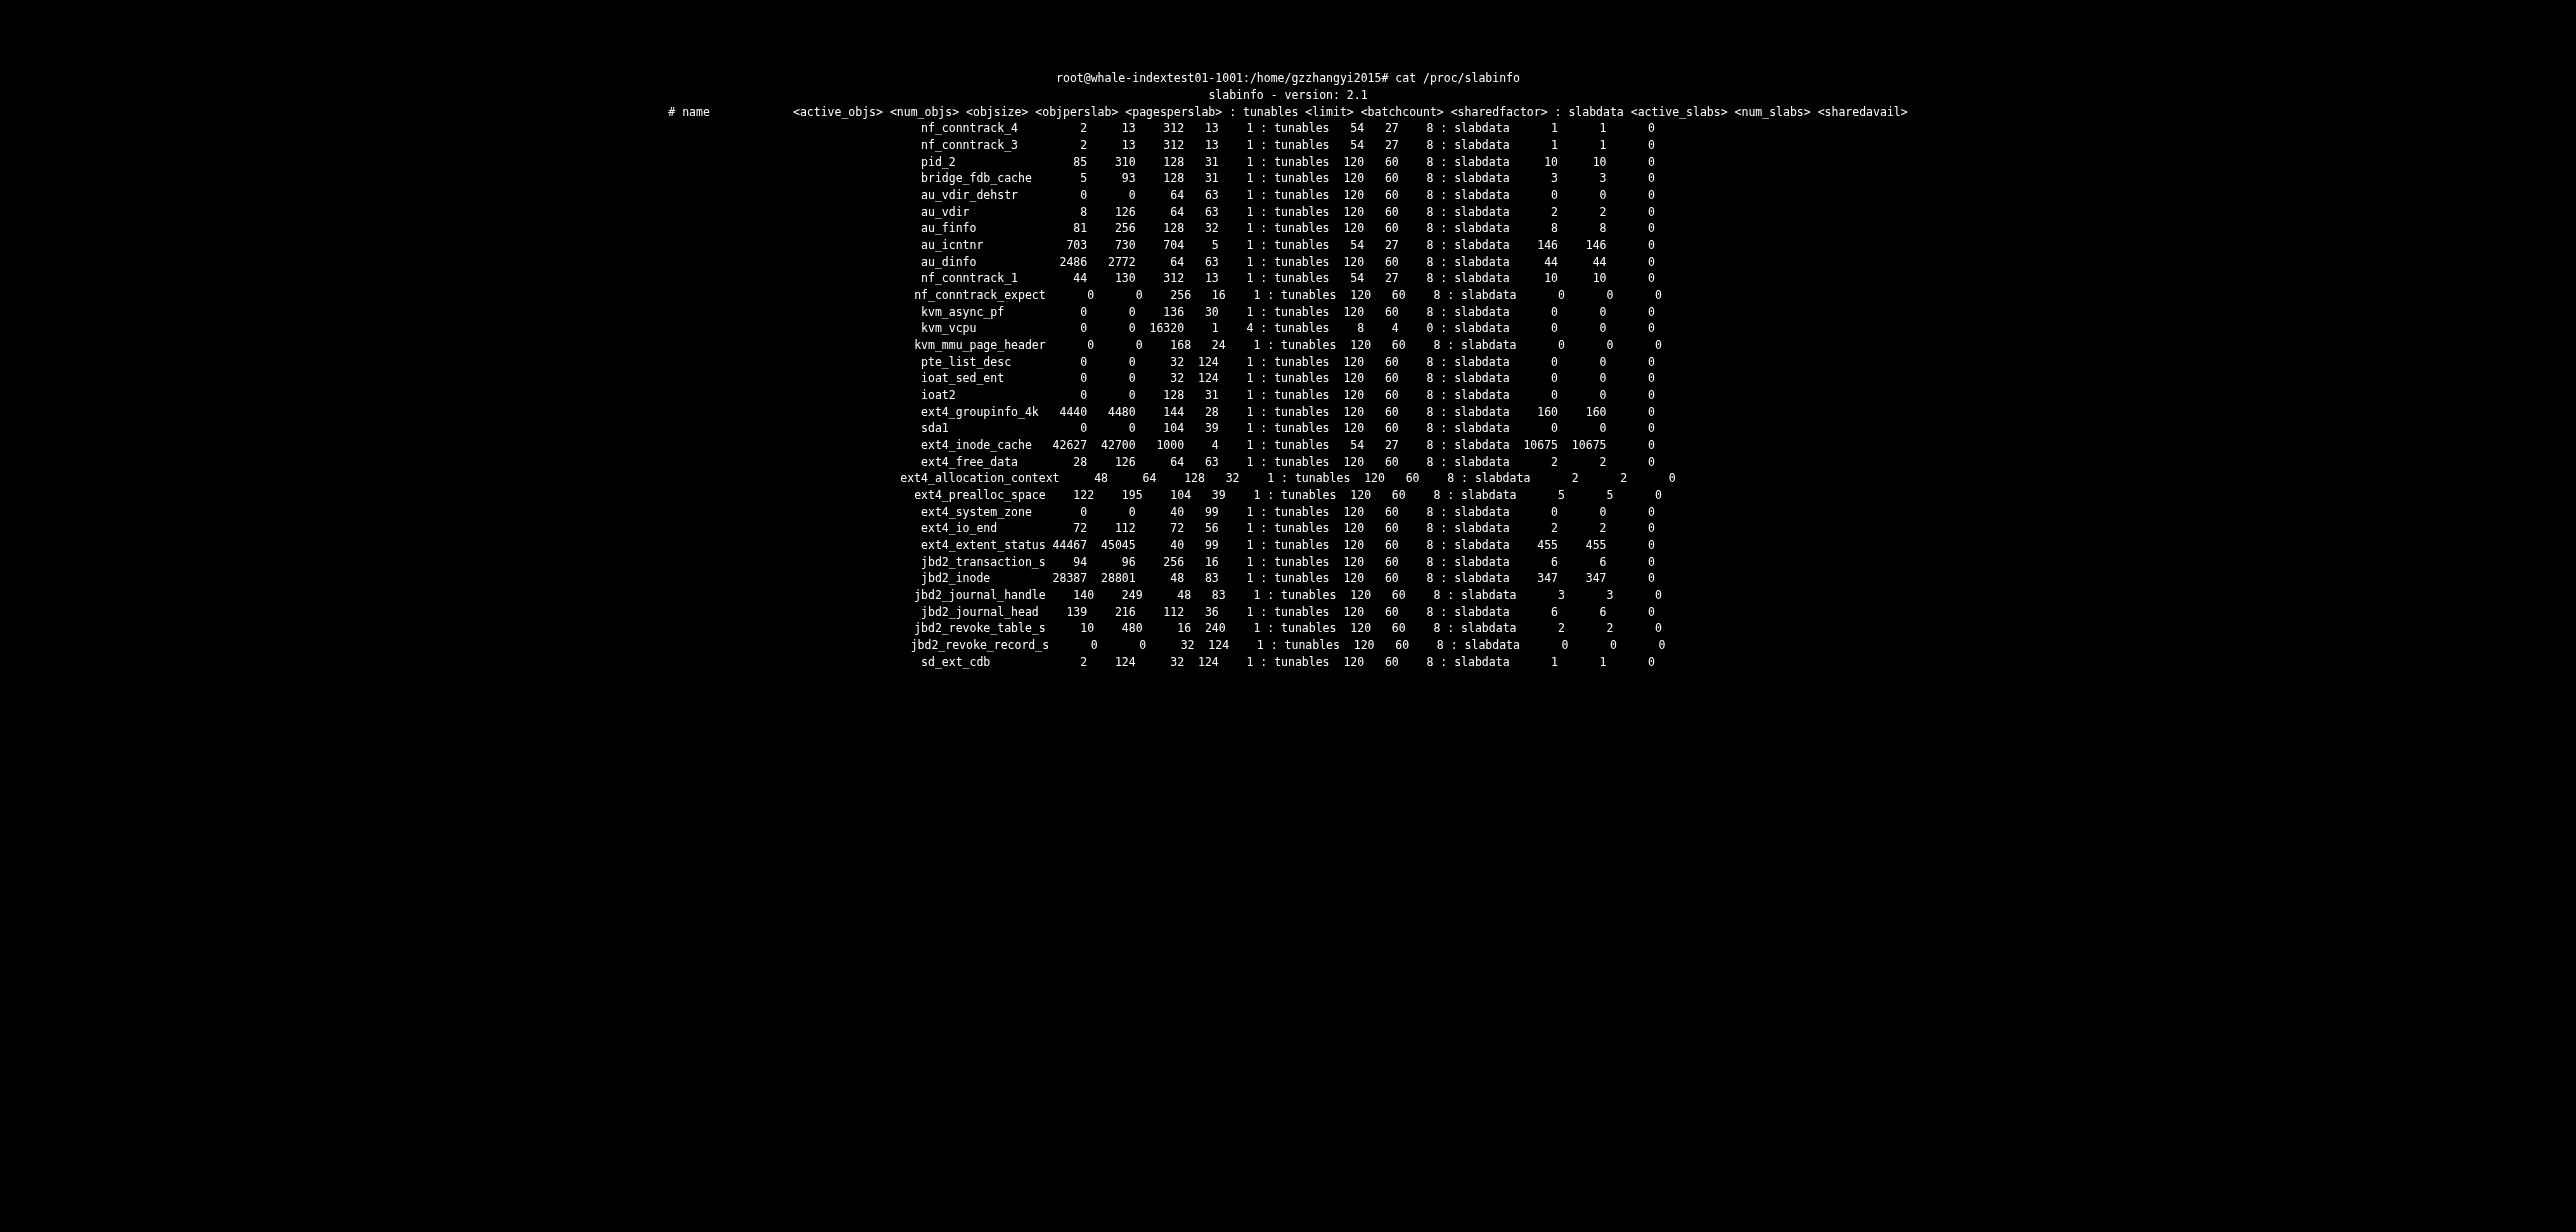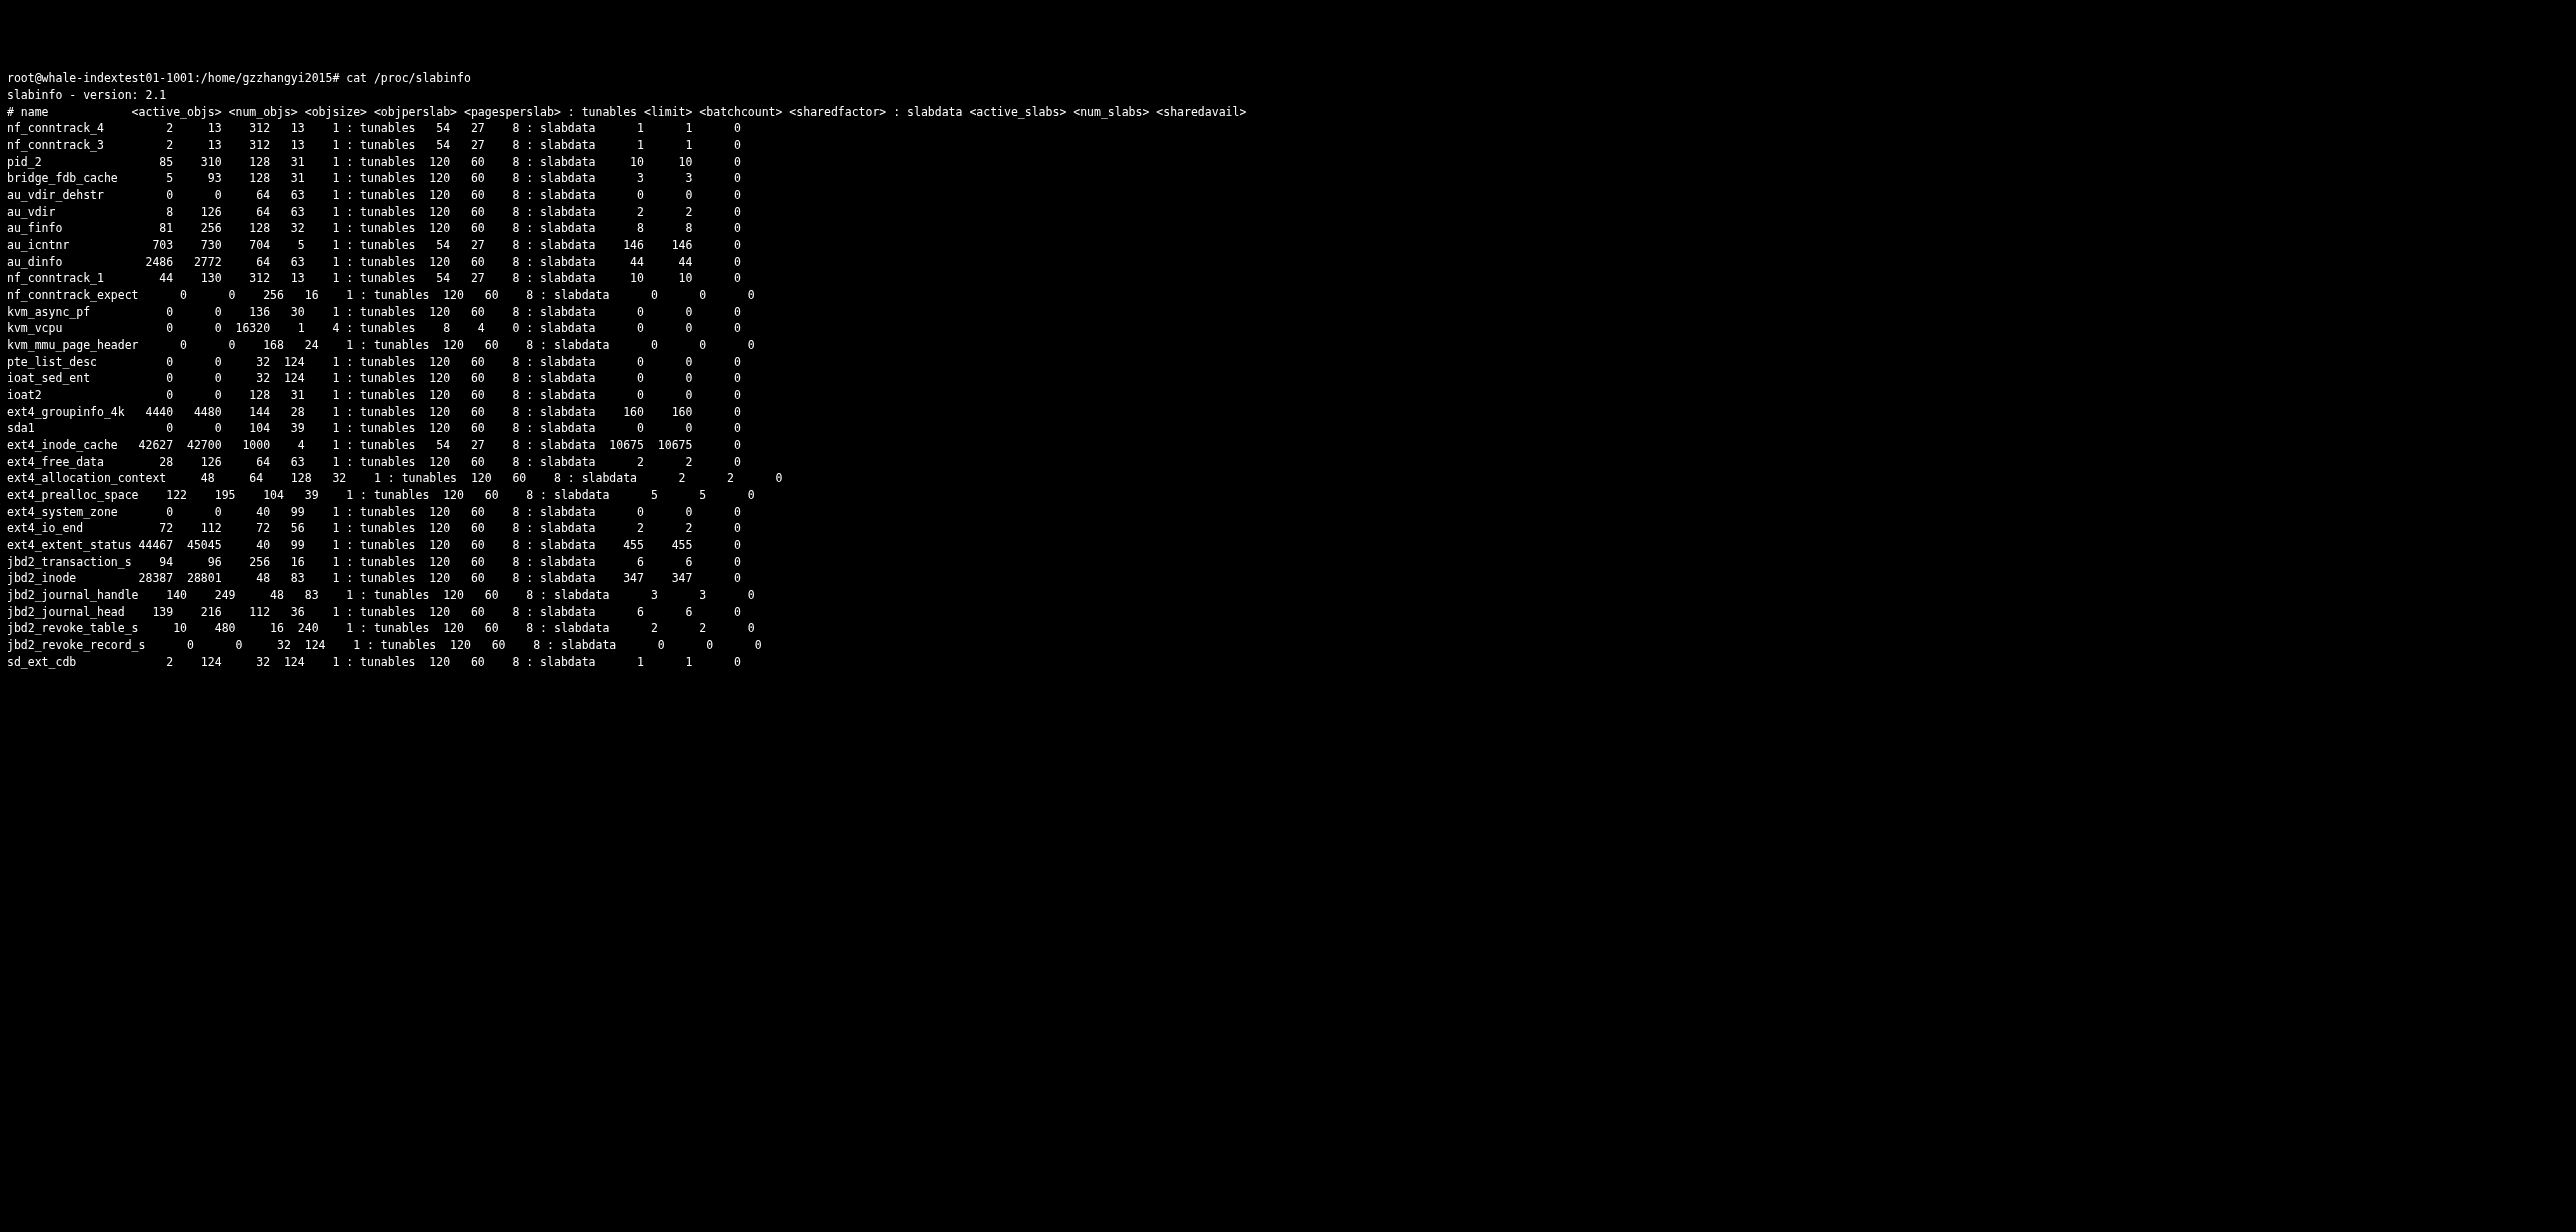--- a/index.html
+++ b/index.html
@@ -8,20 +8,21 @@
       font-family: "Menlo", "Monaco", "Consolas", monospace;
       font-size: 11.5px;
       line-height: 1.45;
       margin: 0;
       padding: 3.6px 7px;
       white-space: pre;
       overflow-x: auto;
     }
     .line {
       white-space: pre;
+      text-align: center;
     }
   </style>
 </head>
 <body>
 
 
 
 <div id="terminal"><div class="line">root@whale-indextest01-1001:/home/gzzhangyi2015# cat /proc/slabinfo</div><div class="line">slabinfo - version: 2.1</div><div class="line"># name            &lt;active_objs&gt; &lt;num_objs&gt; &lt;objsize&gt; &lt;objperslab&gt; &lt;pagesperslab&gt; : tunables &lt;limit&gt; &lt;batchcount&gt; &lt;sharedfactor&gt; : slabdata &lt;active_slabs&gt; &lt;num_slabs&gt; &lt;sharedavail&gt;</div><div class="line">nf_conntrack_4         2     13    312   13    1 : tunables   54   27    8 : slabdata      1      1      0</div><div class="line">nf_conntrack_3         2     13    312   13    1 : tunables   54   27    8 : slabdata      1      1      0</div><div class="line">pid_2                 85    310    128   31    1 : tunables  120   60    8 : slabdata     10     10      0</div><div class="line">bridge_fdb_cache       5     93    128   31    1 : tunables  120   60    8 : slabdata      3      3      0</div><div class="line">au_vdir_dehstr         0      0     64   63    1 : tunables  120   60    8 : slabdata      0      0      0</div><div class="line">au_vdir                8    126     64   63    1 : tunables  120   60    8 : slabdata      2      2      0</div><div class="line">au_finfo              81    256    128   32    1 : tunables  120   60    8 : slabdata      8      8      0</div><div class="line">au_icntnr            703    730    704    5    1 : tunables   54   27    8 : slabdata    146    146      0</div><div class="line">au_dinfo            2486   2772     64   63    1 : tunables  120   60    8 : slabdata     44     44      0</div><div class="line">nf_conntrack_1        44    130    312   13    1 : tunables   54   27    8 : slabdata     10     10      0</div><div class="line">nf_conntrack_expect      0      0    256   16    1 : tunables  120   60    8 : slabdata      0      0      0</div><div class="line">kvm_async_pf           0      0    136   30    1 : tunables  120   60    8 : slabdata      0      0      0</div><div class="line">kvm_vcpu               0      0  16320    1    4 : tunables    8    4    0 : slabdata      0      0      0</div><div class="line">kvm_mmu_page_header      0      0    168   24    1 : tunables  120   60    8 : slabdata      0      0      0</div><div class="line">pte_list_desc          0      0     32  124    1 : tunables  120   60    8 : slabdata      0      0      0</div><div class="line">ioat_sed_ent           0      0     32  124    1 : tunables  120   60    8 : slabdata      0      0      0</div><div class="line">ioat2                  0      0    128   31    1 : tunables  120   60    8 : slabdata      0      0      0</div><div class="line">ext4_groupinfo_4k   4440   4480    144   28    1 : tunables  120   60    8 : slabdata    160    160      0</div><div class="line">sda1                   0      0    104   39    1 : tunables  120   60    8 : slabdata      0      0      0</div><div class="line">ext4_inode_cache   42627  42700   1000    4    1 : tunables   54   27    8 : slabdata  10675  10675      0</div><div class="line">ext4_free_data        28    126     64   63    1 : tunables  120   60    8 : slabdata      2      2      0</div><div class="line">ext4_allocation_context     48     64    128   32    1 : tunables  120   60    8 : slabdata      2      2      0</div><div class="line">ext4_prealloc_space    122    195    104   39    1 : tunables  120   60    8 : slabdata      5      5      0</div><div class="line">ext4_system_zone       0      0     40   99    1 : tunables  120   60    8 : slabdata      0      0      0</div><div class="line">ext4_io_end           72    112     72   56    1 : tunables  120   60    8 : slabdata      2      2      0</div><div class="line">ext4_extent_status 44467  45045     40   99    1 : tunables  120   60    8 : slabdata    455    455      0</div><div class="line">jbd2_transaction_s    94     96    256   16    1 : tunables  120   60    8 : slabdata      6      6      0</div><div class="line">jbd2_inode         28387  28801     48   83    1 : tunables  120   60    8 : slabdata    347    347      0</div><div class="line">jbd2_journal_handle    140    249     48   83    1 : tunables  120   60    8 : slabdata      3      3      0</div><div class="line">jbd2_journal_head    139    216    112   36    1 : tunables  120   60    8 : slabdata      6      6      0</div><div class="line">jbd2_revoke_table_s     10    480     16  240    1 : tunables  120   60    8 : slabdata      2      2      0</div><div class="line">jbd2_revoke_record_s      0      0     32  124    1 : tunables  120   60    8 : slabdata      0      0      0</div><div class="line">sd_ext_cdb             2    124     32  124    1 : tunables  120   60    8 : slabdata      1      1      0</div></div>
 
 

